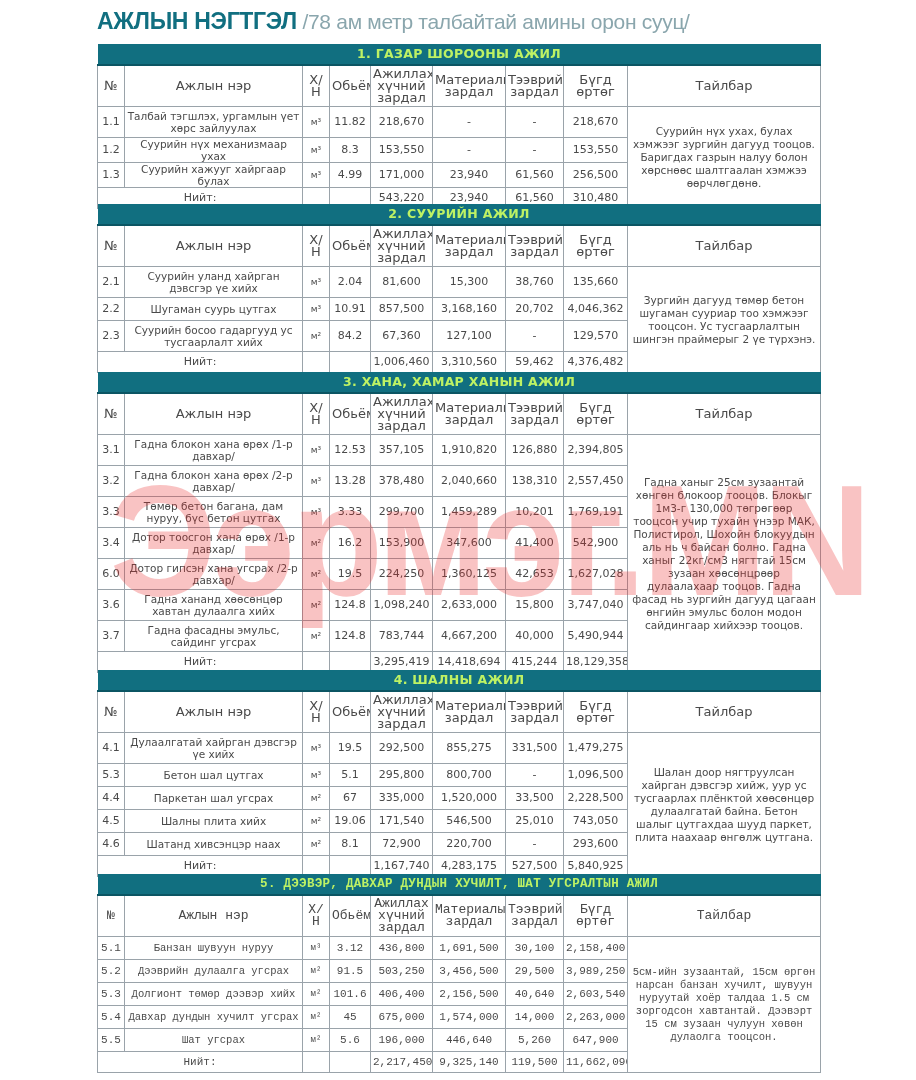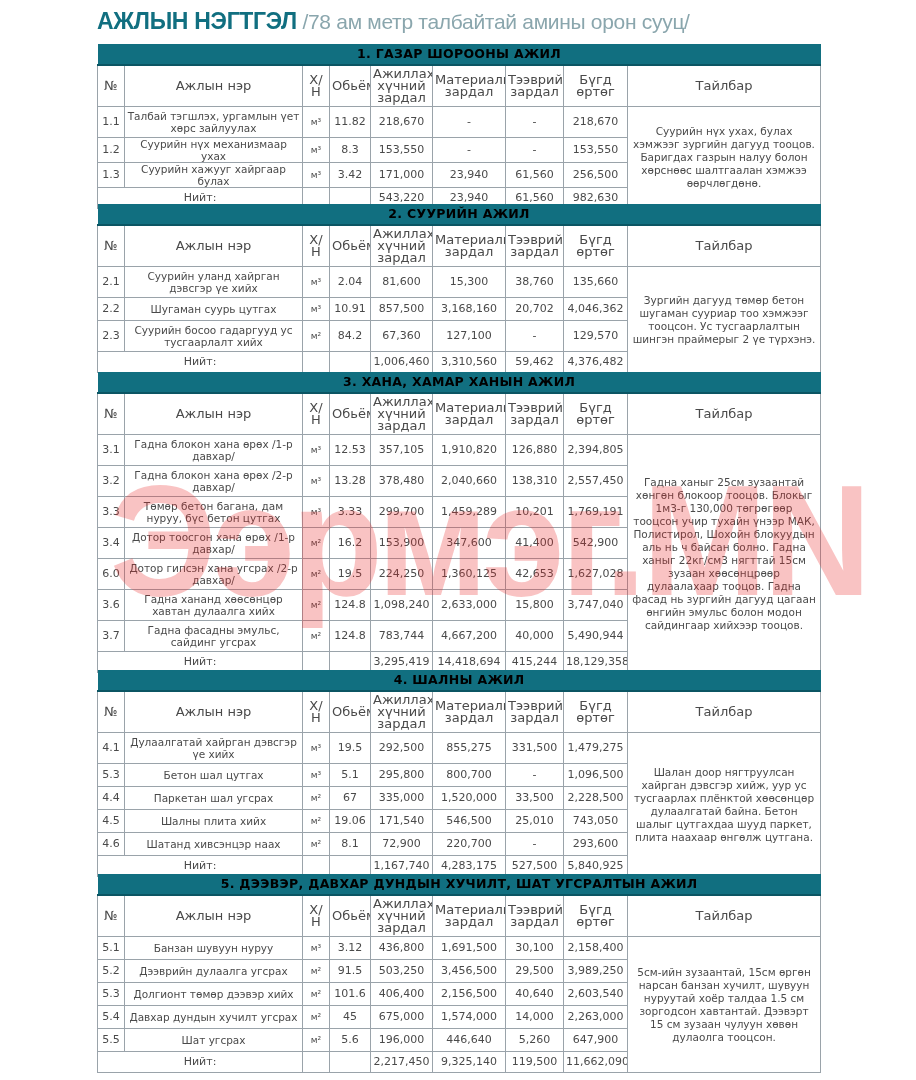--- a/index.html
+++ b/index.html
@@ -4,21 +4,21 @@
 <style>
   html, body { margin:0; padding:0; background:#ffffff; }
   body { width:916px; height:1080px; position:relative; overflow:hidden;
          font-family:"DejaVu Sans", "Liberation Sans", sans-serif; color:#4a4a4a; }
   .title { position:absolute; left:97px; top:8px; font-size:21px; white-space:nowrap; letter-spacing:-0.3px; }
   .title .bold { color:#116f80; font-weight:bold; font-family:"Liberation Sans", sans-serif; font-size:23px; }
   .title .light { color:#8aa6ad; font-family:"Liberation Sans", sans-serif; font-weight:normal; }
   table.sec { position:absolute; left:97px; width:723px; border-collapse:collapse; table-layout:fixed; }
   table.sec td, table.sec th { border:1px solid #9aa3aa; font-size:11px; text-align:center; vertical-align:middle;
      padding:0 2px; line-height:12px; color:#4a4a4a; font-weight:normal; overflow:hidden; }
-  table.sec tr.band td { background:#116f80; color:#000000; font-weight:bold; height:20px; font-size:12.5px;
+  table.sec tr.band td { background:#116f80; color:#bef264; font-weight:bold; height:20px; font-size:12.5px;
      border:none; border-bottom:2px solid #0b5563; letter-spacing:0.3px; }
   table.sec tr.hdr td { height:40px; font-size:13px;margin-left:24px; }
   table.sec tr.row td { height:22px; }
   table.sec tr.row.two td { height:30px; }
   table.sec tr.total td { height:20px; }
   table.sec td.num { font-size:11px; white-space:nowrap; }
   table.sec td.name { font-size:10.5px; }
   table.sec td.note { font-size:10.5px; line-height:13px; padding:0 4px; }
   .watermark { position:absolute; left:110px; top:440px; width:700px; height:200px; pointer-events:none;
      color:rgba(232,40,40,0.28); font-family:"Liberation Sans", sans-serif; font-weight:bold; font-size:150px;
@@ -77,34 +77,34 @@
           <td class="num">8.3</td>
           <td class="num">153,550</td>
           <td class="num">-</td>
           <td class="num">-</td>
           <td class="num">153,550</td>
         </tr>
         <tr class="row">
           <td class="num">1.3</td>
           <td class="name">Суурийн хажууг хайргаар булах</td>
           <td class="unit" style="font-size: 9px;">м³</td>
-          <td class="num">3.42</td>
+          <td class="num">4.99</td>
           <td class="num">171,000</td>
           <td class="num">23,940</td>
           <td class="num">61,560</td>
           <td class="num">256,500</td>
         </tr>
         <tr class="total">
           <td colspan="2">Нийт:</td>
           <td></td>
           <td></td>
           <td class="num">543,220</td>
           <td class="num">23,940</td>
           <td class="num">61,560</td>
-          <td class="num">982,630</td>
+          <td class="num">310,480</td>
         </tr>
       </tbody>
     </table>
     <table class="sec" style="top: 204px;">
       <colgroup>
         <col style="width: 27px;">
         <col style="width: 178px;">
         <col style="width: 27px;">
         <col style="width: 41px;">
         <col style="width: 62px;">
@@ -361,21 +361,21 @@
           <td colspan="2">Нийт:</td>
           <td></td>
           <td></td>
           <td class="num">1,167,740</td>
           <td class="num">4,283,175</td>
           <td class="num">527,500</td>
           <td class="num">5,840,925</td>
         </tr>
       </tbody>
     </table>
-    <table class="sec" style="top: 874px;">
+    <table class="sec" style="top: 874px; font-family: Liberation Mono, monospace;">
       <colgroup>
         <col style="width: 27px;">
         <col style="width: 178px;">
         <col style="width: 27px;">
         <col style="width: 41px;">
         <col style="width: 62px;">
         <col style="width: 73px;">
         <col style="width: 58px;">
         <col style="width: 64px;">
         <col style="width: 193px;">

